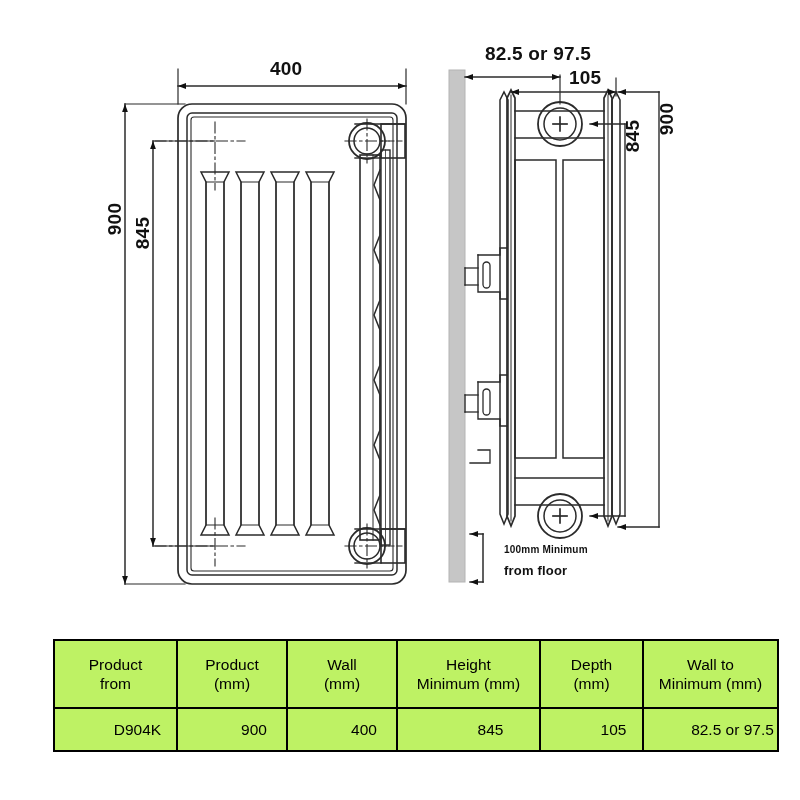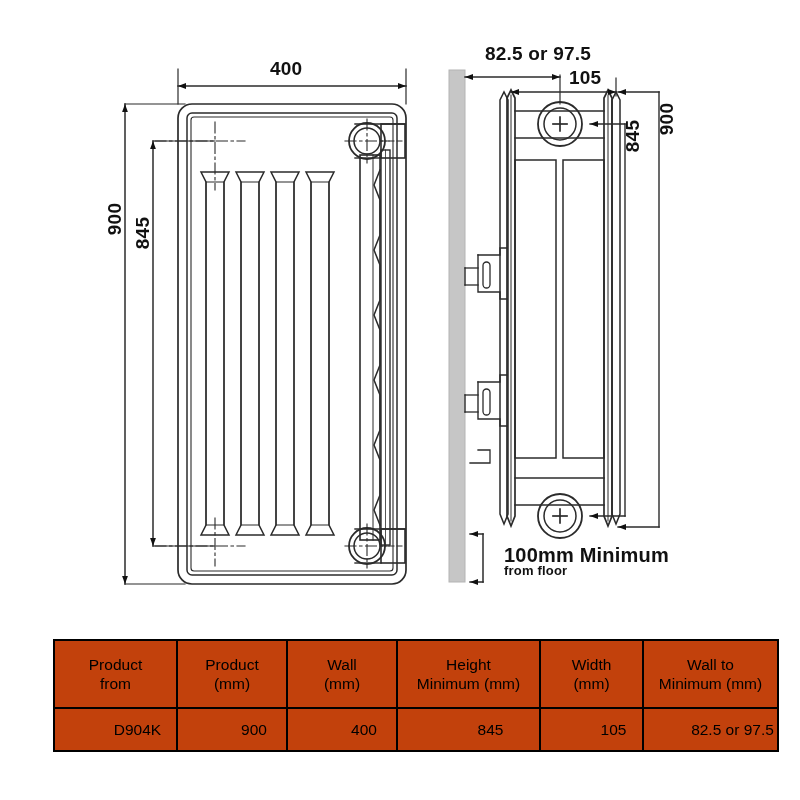--- a/index.html
+++ b/index.html
@@ -24,21 +24,21 @@
   }
   .rot90{transform:rotate(-90deg);transform-origin:50% 50%;}
 
   
   #spec-table{
     position:absolute;
     left:38px;top:639px;
     width:724px;
     border-collapse:collapse;
     table-layout:fixed;
-    background:#c2410c;
+    background:#bef264;
   }
   #spec-table td,#spec-table th{
     border:2.2px solid #000;
     text-align:center;
     vertical-align:middle;
     font-family:"Liberation Sans", sans-serif;
     font-weight:normal;
     color:#000;
     padding:0;
   }
@@ -210,21 +210,21 @@
   <div class="dimtext rot90" style="left:98px;top:222px;width:60px;text-align:center;font-size:19px;">845</div>
 
   <div class="dimtext" style="left:470px;top:43px;font-size:19px;">82.5 or 97.5</div>
 
   <div class="dimtext" style="left:554px;top:67px;font-size:19px;">105</div>
 
   <div class="dimtext rot90" style="left:622px;top:108px;width:60px;text-align:center;font-size:19px;">900</div>
 
   <div class="dimtext rot90" style="left:588px;top:125px;width:60px;text-align:center;font-size:19px;">845</div>
 
-  <div class="dimtext" style="left:489px;top:544px;font-size:20px;">100mm Minimum</div>
+  <div class="dimtext" style="left:489px;top:544px;font-size:10px;">100mm Minimum</div>
   <div class="dimtext" style="left:489px;top:563px;font-size:13px;">from floor</div>
 
   <table id="spec-table">
     <colgroup>
       <col style="width:123px">
         <col style="width:110px">
         <col style="width:110px">
       <col style="width:143px">
         <col style="width:103px">
         <col style="width:135px">
@@ -241,21 +241,21 @@
         </th>
         <th>
           <span class="th-l1">Wall</span>
           <span class="th-l2">(mm)</span>
         </th>
         <th>
           <span class="th-l1">Height</span>
           <span class="th-l2">Minimum (mm)</span>
         </th>
         <th>
-          <span class="th-l1">Width</span>
+          <span class="th-l1">Depth</span>
           <span class="th-l2">(mm)</span>
         </th>
         <th>
           <span class="th-l1">Wall to</span>
           <span class="th-l2">Minimum (mm)</span>
         </th>
       </tr>
     </thead>
     <tbody>
       <tr>

